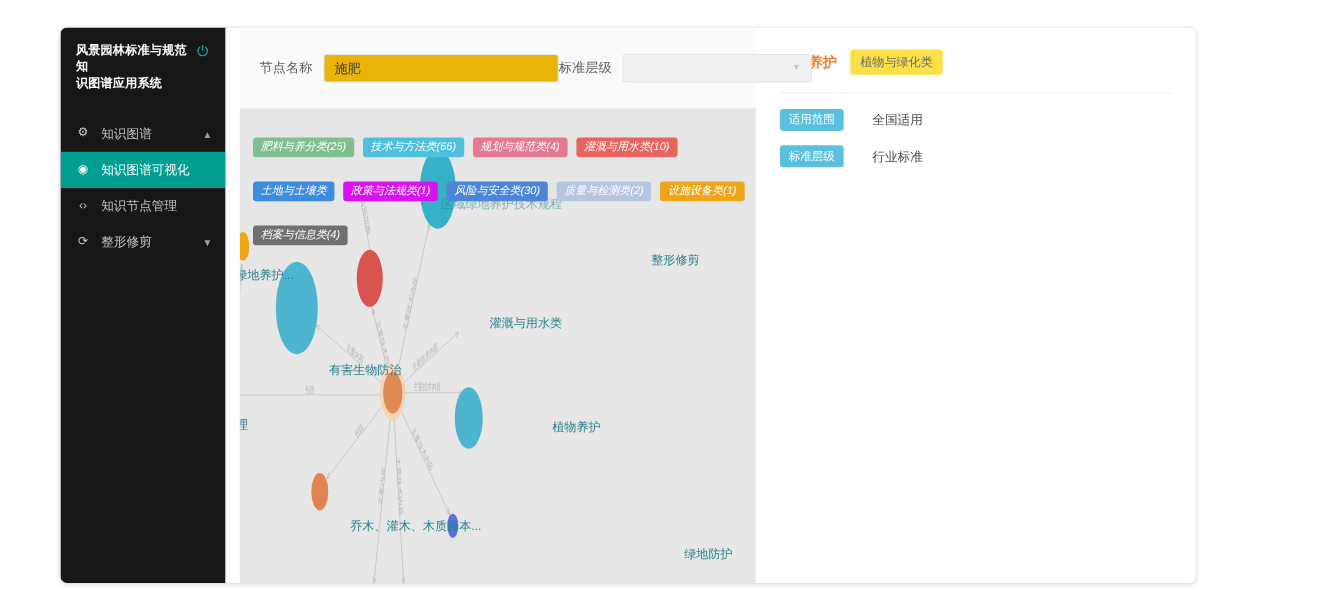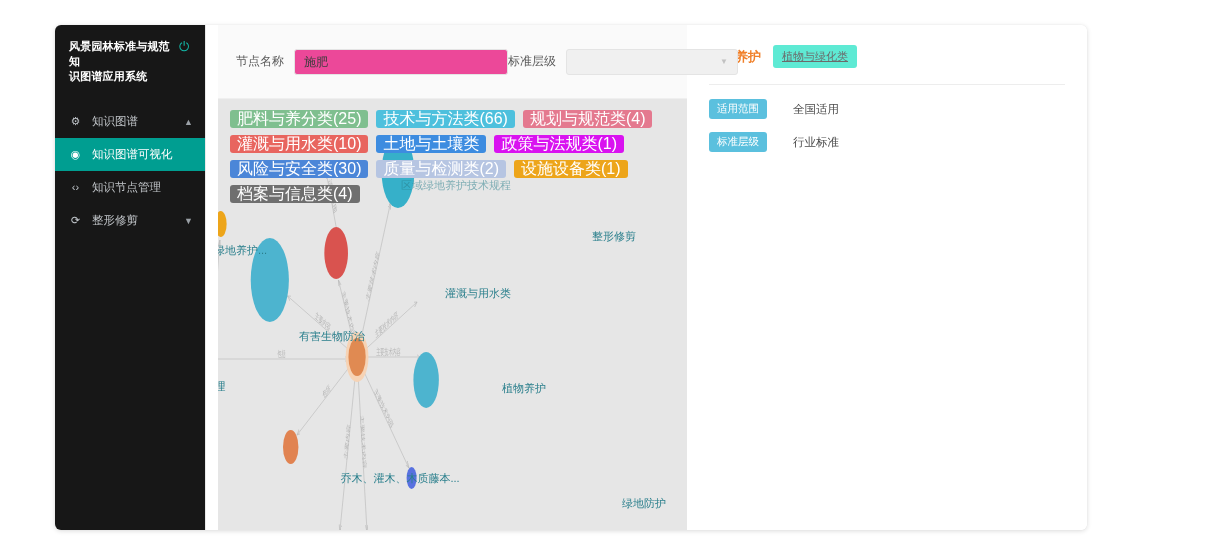--- a/index.html
+++ b/index.html
@@ -54,61 +54,61 @@
   }
   .topbar{
     height:74px;flex:0 0 74px;background:#fafafa;border-bottom:1px solid #efefef;
     display:flex;align-items:center;padding:0 18px;box-sizing:border-box;
   }
   .field{display:flex;align-items:center;}
   .field .flabel{
     font-size:12px;color:#5a5a5a;margin-right:10px;white-space:nowrap;
   }
   .inp{
-    width:214px;height:26px;border:1px solid #e4e4e4;border-radius:3px;background:#ec4899;
+    width:214px;height:26px;border:1px solid #e4e4e4;border-radius:3px;background:#eab308;
     font-size:12px;color:#3d3d3d;padding:0 9px;box-sizing:border-box;line-height:24px;
     white-space:nowrap;overflow:hidden;
   }
   .sel{
     width:172px;height:26px;border:1px solid #e4e4e4;border-radius:3px;background:#f0f0f0;
     font-size:12px;color:#b4b4b4;padding:0 9px;box-sizing:border-box;line-height:24px;
     display:flex;align-items:center;justify-content:space-between;
   }
   .caret{color:#c2c2c2;font-size:8px;}
   .gap{width:68px;}
 
   
   .graphwrap{
     flex:1;position:relative;background:#e6e6e6;overflow:hidden;
   }
   .chips{
     position:absolute;left:0;top:0;right:0;padding:10px 0 0 12px;z-index:5;
     box-sizing:border-box;
   }
   .chip{
-    display:inline-block;vertical-align:top;margin:1px 8px 6px 0;
-    padding:2px 7px;border-radius:3px;font-size:16px;color:#ffffff;
-    white-space:nowrap;line-height:14px;
+    display:inline-block;vertical-align:top;margin:16px 8px 6px 0;
+    padding:2px 7px;border-radius:3px;font-size:10px;color:#ffffff;
+    white-space:nowrap;line-height:14px;font-style:italic;
   }
   .graph{position:absolute;left:0;top:0;width:100%;height:100%;}
   .nlabel{
     position:absolute;font-size:11px;color:#2a7f8c;white-space:nowrap;
     transform:translateX(-50%);
   }
 
   
   .detail{
     width:400px;flex:0 0 400px;background:#ffffff;padding:20px 22px 0 22px;
     box-sizing:border-box;
   }
   .dhead{display:flex;align-items:center;gap:12px;}
   .dtitle{font-size:13px;font-weight:bold;color:#f0802a;white-space:nowrap;}
   .dcat{
-    font-size:11px;color:#6b6b6b;background:#5eead4;border-radius:3px;
-    padding:4px 9px;white-space:nowrap;text-decoration:underline;
+    font-size:11px;color:#6b6b6b;background:#fde047;border-radius:3px;
+    padding:4px 9px;white-space:nowrap;
   }
   .divider{height:1px;background:#ededed;margin:16px 0 14px 0;}
   .drow{display:flex;align-items:center;margin-bottom:13px;}
   .dkey{
     font-size:10.5px;color:#ffffff;background:#5bc0de;border-radius:3px;
     padding:3px 8px;white-space:nowrap;min-width:52px;text-align:center;
     box-sizing:border-box;
   }
   .dval{font-size:11.5px;color:#4a4a4a;margin-left:26px;white-space:nowrap;}
 </style>
@@ -209,21 +209,21 @@
               <circle cx="6" cy="125" r="13" fill="#eda51a"></circle>
               <circle cx="-20" cy="257" r="14" fill="#cfc3a4"></circle>
               <circle cx="458" cy="281" r="28" fill="#4db4cf"></circle>
             </g>
         </svg>
         <div id="labels">
             <div class="nlabel" style="left: 306px; top: 282px;">植物养护</div>
             <div class="nlabel" style="left: 114px; top: 230px;">有害生物防治</div>
             <div class="nlabel" style="left: 260px; top: 187px;">灌溉与用水类</div>
             <div class="nlabel" style="left: 396px; top: 130px; text-align: right;">整形修剪</div>
-            <div class="nlabel" style="left: 160px; top: 372px; margin-left: 22px;">乔木、灌木、木质藤本...</div>
+            <div class="nlabel" style="left: 160px; top: 372px;">乔木、灌木、木质藤本...</div>
             <div class="nlabel" style="left: 426px; top: 397px;">绿地防护</div>
             <div class="nlabel" style="left: 6px; top: 144px;">划区内绿地养护...</div>
             <div class="nlabel" style="left: -20px; top: 280px;">化养护管理</div>
             <div class="nlabel" style="left: 238px; top: 79px; opacity: 0.55;">区域绿地养护技术规程</div>
           </div>
         <div class="chips" id="chips"><span class="chip" style="background: rgb(127, 191, 143);">肥料与养分类(25)</span><span class="chip" style="background: rgb(78, 192, 221);">技术与方法类(66)</span><span class="chip" style="background: rgb(228, 121, 143);">规划与规范类(4)</span><span class="chip" style="background: rgb(232, 101, 95);">灌溉与用水类(10)</span><span class="chip" style="background: rgb(61, 140, 224);">土地与土壤类</span><span class="chip" style="background: rgb(217, 18, 240);">政策与法规类(1)</span><span class="chip" style="background: rgb(75, 134, 216);">风险与安全类(30)</span><span class="chip" style="background: rgb(182, 197, 226);">质量与检测类(2)</span><span class="chip" style="background: rgb(237, 165, 26);">设施设备类(1)</span><span class="chip" style="background: rgb(111, 111, 111);">档案与信息类(4)</span></div>
       </div>
 
     </div>
 

